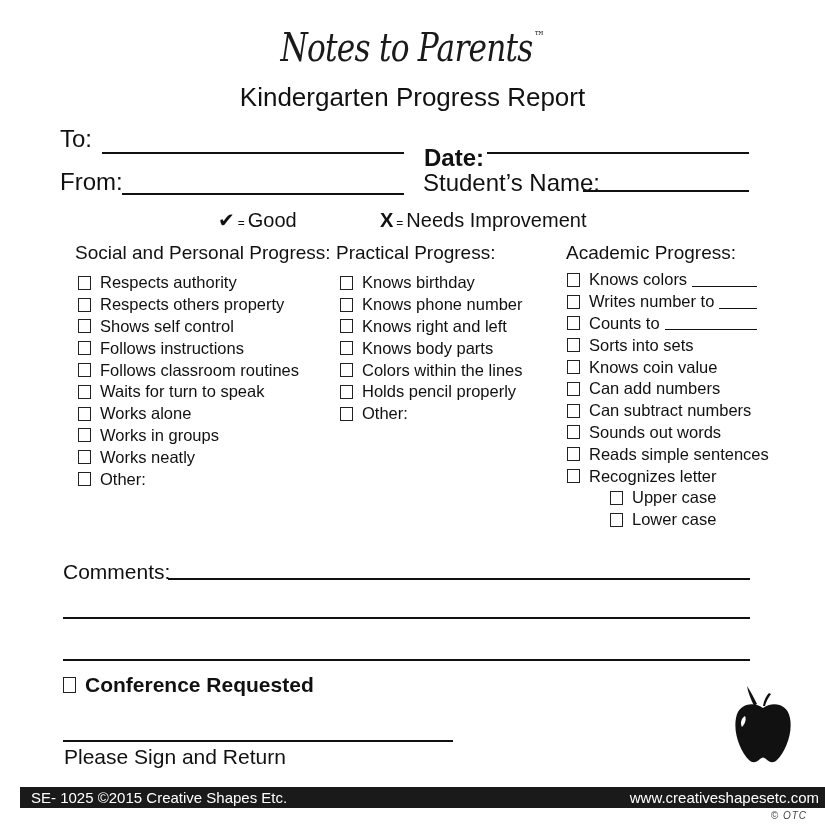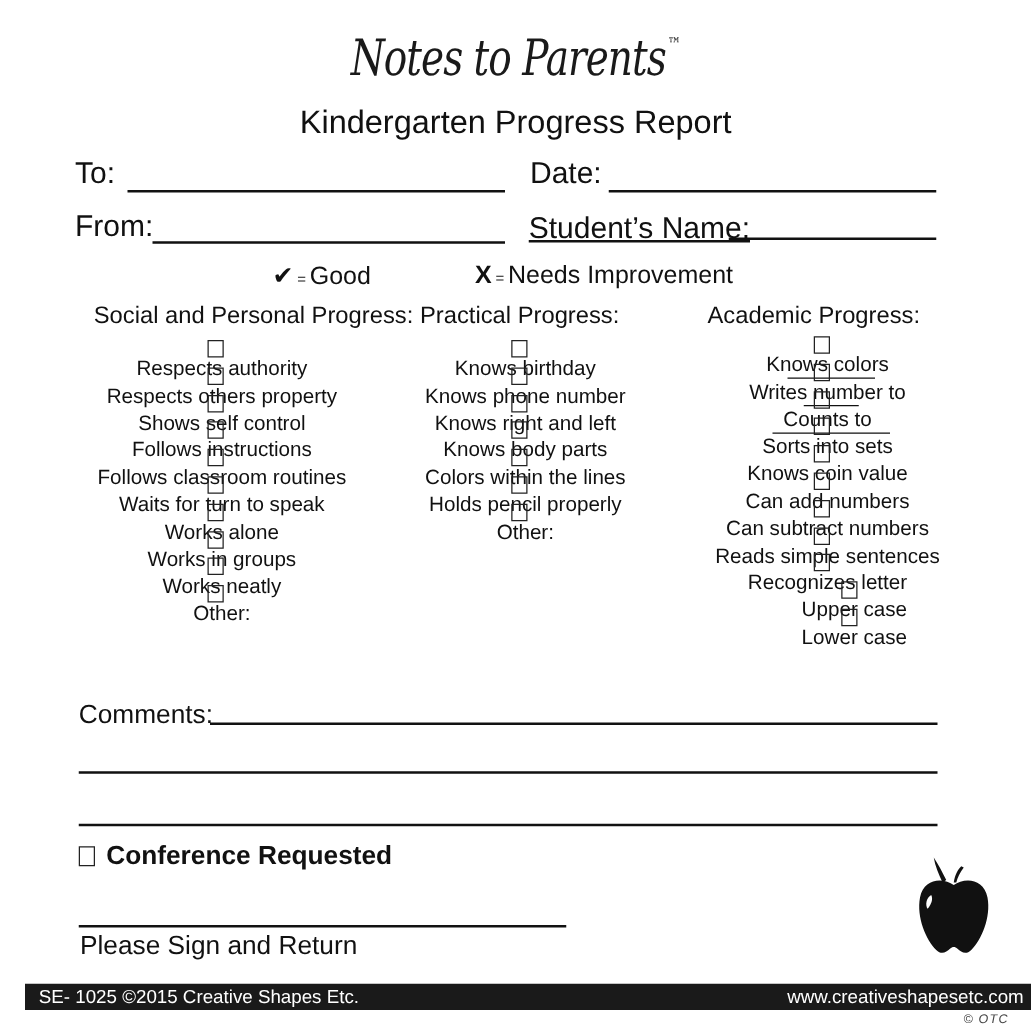--- a/index.html
+++ b/index.html
@@ -15,47 +15,47 @@
     }
     .brand-title .tm { font-size: 14px; vertical-align: top; font-style: normal; position: relative; top: 4px; margin-left: 2px; }
     .subtitle { left: 0; width: 825px; top: 82px; text-align: center; font-size: 26px; color: #111; }
     .field-label { font-size: 24px; color: #111; }
     .field-line { border-bottom: 2px solid #111; height: 0; }
     .legend { font-size: 20px; }
     .legend .sym { font-weight: bold; font-size: 20px; }
     .legend .eq { font-size: 12px; margin: 0 3px; }
     .col-head { font-size: 19px; color: #111; }
     .list { list-style: none; margin: 0; padding: 0; }
-    .list li { height: 21.8px; display: flex; align-items: center; font-size: 16.5px; white-space: nowrap; flex-direction: column; }
+    .list li { height: 21.8px; display: flex; align-items: center; font-size: 16.5px; white-space: nowrap; }
     .box { width: 13px; height: 14px; border: 1.6px solid #222; box-sizing: border-box; flex: none; margin-right: 9px; }
     .blank { display: inline-block; border-bottom: 1.6px solid #111; height: 13px; margin-left: 5px; }
     .sub-item { padding-left: 43px; }
     .comments-label { font-size: 21px; }
     .footer-bar { left: 20px; top: 787px; width: 785px; height: 21px; background: #1a1a1a; color: #fff; padding-left: 24px; }
     .footer-bar span { position: absolute; top: 2px; font-size: 15px; }
     .otc { right: 18px; top: 810px; font-size: 10px; color: #444; font-style: italic; letter-spacing: 1px; }
   </style>
 </head>
 <body>
 
 <div class="abs brand-title">
   <span>Notes to Parents</span><span class="tm">™</span>
 </div>
 <div class="abs subtitle">Kindergarten Progress Report</div>
 
 <div class="abs field-label" style="left:60px; top:125px;">To:</div>
 <div class="abs field-line" style="left:102px; top:152px; width:302px;"></div>
 
-<div class="abs field-label" style="left:424px; top:125px;">Date:</div>
+<div class="abs field-label" style="left:424px; top:144px;font-weight:bold;">Date:</div>
 <div class="abs field-line" style="left:487px; top:152px; width:262px;"></div>
 
 <div class="abs field-label" style="left:60px; top:168px;">From:</div>
 <div class="abs field-line" style="left:122px; top:193px; width:282px;"></div>
 
-<div class="abs field-label" style="left:423px; top:169px;text-decoration:underline;">Student’s Name:</div>
+<div class="abs field-label" style="left:423px; top:169px;">Student’s Name:</div>
 <div class="abs field-line" style="left:583px; top:190px; width:166px;"></div>
 
 <div class="abs legend" style="left:218px; top:208px;">
   <span class="sym">✔</span><span class="eq">=</span><span>Good</span>
 </div>
 <div class="abs legend" style="left:380px; top:209px;">
   <span class="sym">X</span><span class="eq">=</span><span>Needs Improvement</span>
 </div>
 
 <div class="abs col-head" style="left:75px; top:242px;">Social and Personal Progress:</div>
@@ -159,20 +159,24 @@
       <span class="box"></span>
       <span>Knows coin value</span>
     </li>
   <li>
       <span class="box"></span>
       <span>Can add numbers</span>
     </li>
   <li>
       <span class="box"></span>
       <span>Can subtract numbers</span>
+    </li>
+  <li>
+      <span class="box"></span>
+      <span>Sounds out words</span>
     </li>
   <li>
       <span class="box"></span>
       <span>Reads simple sentences</span>
     </li>
   <li>
       <span class="box"></span>
       <span>Recognizes letter</span>
     </li>
   <li class="sub-item">

